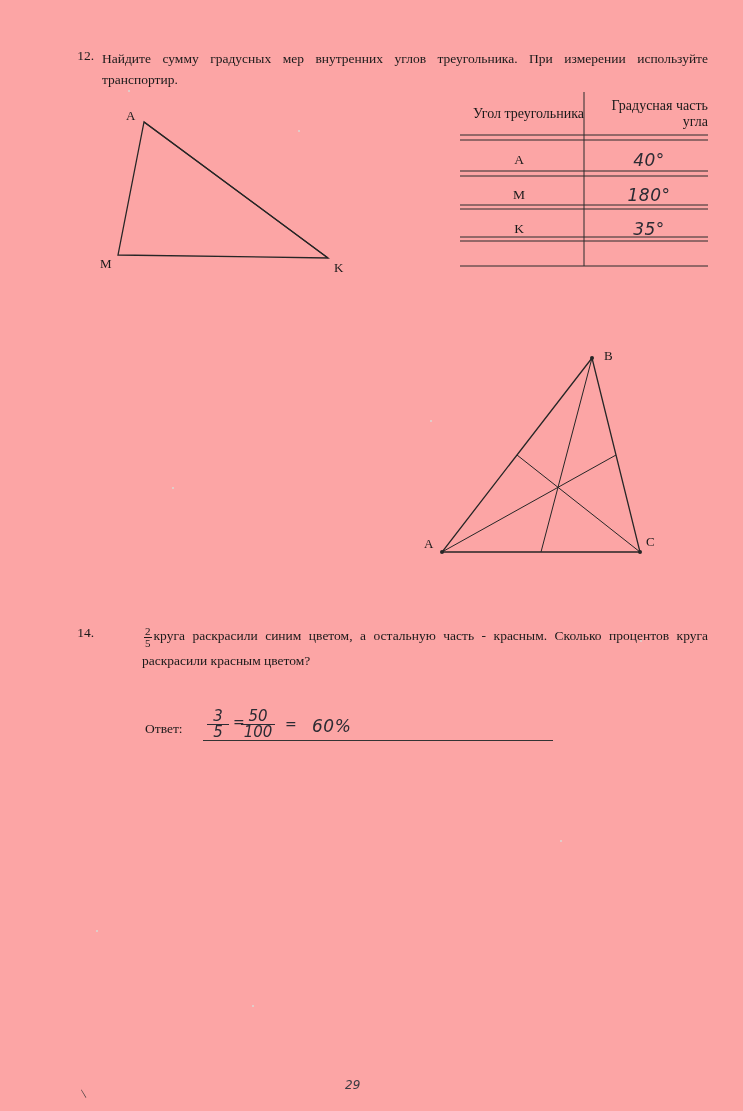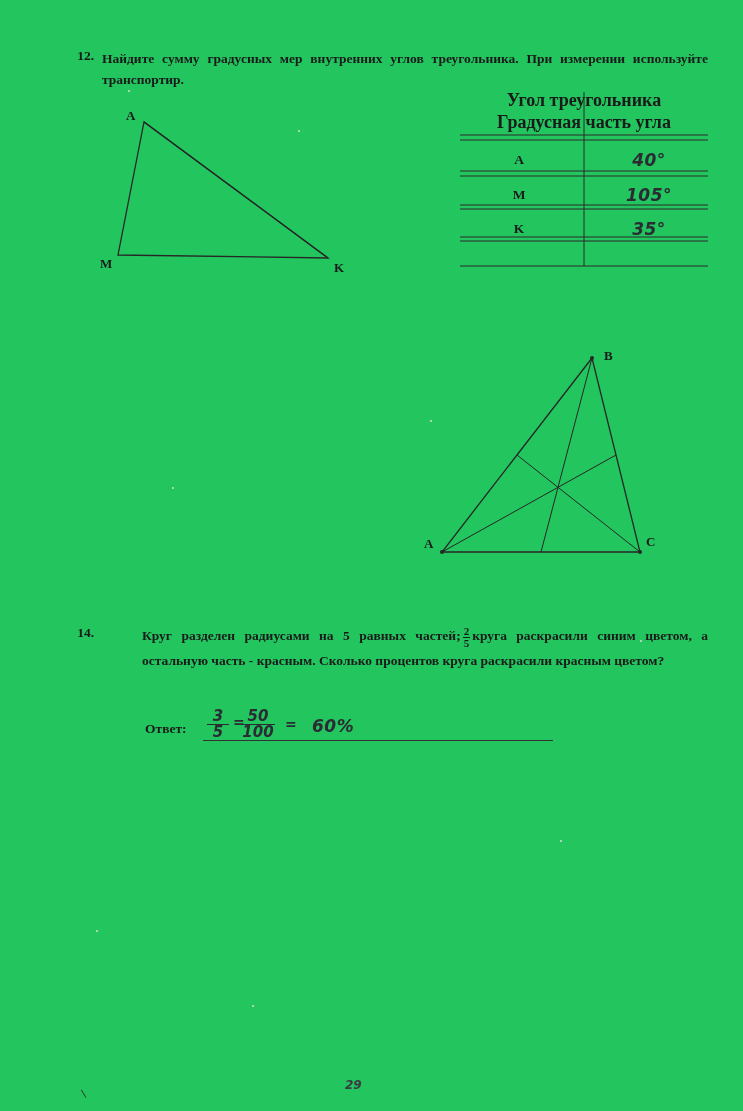--- a/index.html
+++ b/index.html
@@ -11,22 +11,21 @@
     width: 743px;
     height: 1111px;
     position: relative;
     font-family: "Liberation Serif", serif;
     color: #1a1a1a;
     overflow: hidden;
   }
   .page {
     position: absolute;
     inset: 0;
-    background: #22c55e;
-    font-weight: bold;
+    background: #fca5a5;
   }
   
   .speckle {
     position: absolute;
     width: 2px; height: 2px;
     background: #d8d8d4;
     border-radius: 50%;
   }
 
   .task {
@@ -65,23 +64,22 @@
     position: absolute;
     left: 460px;
     top: 92px;
     width: 248px;
     height: 175px;
   }
   .tbl-head {
     display: flex;
     height: 44px;
     align-items: center;
-    font-size: 18px;
+    font-size: 14px;
     text-align: right;
-    flex-direction: column;
   }
   .tbl-head .c1, .tbl-head .c2 {
     flex: 1;
     line-height: 16px;
   }
   .tbl-row {
     display: flex;
     height: 33px;
     align-items: center;
     font-size: 13.5px;
@@ -248,21 +246,21 @@
       <div class="c1">Угол треугольника</div>
       <div class="c2">Градусная часть угла</div>
     </div>
 
     <div class="tbl-row" style="margin-top:7px;">
       <div class="c1">A</div>
       <div class="c2 hand">40°</div>
     </div>
     <div class="tbl-row" style="margin-top:2px;">
       <div class="c1">M</div>
-      <div class="c2 hand">105°</div>
+      <div class="c2 hand">180°</div>
     </div>
     <div class="tbl-row" style="margin-top:1px;">
       <div class="c1">K</div>
       <div class="c2 hand">35°</div>
     </div>
   </div>
 
 
   <svg id="fig13" viewBox="0 0 260 240">
 
@@ -277,21 +275,21 @@
     <circle cx="172" cy="18" r="2" fill="#262626"></circle>
     <circle cx="22" cy="212" r="2" fill="#262626"></circle>
     <circle cx="220" cy="212" r="2" fill="#262626"></circle>
     <text class="lbl" x="184" y="20">B</text>
     <text class="lbl" x="4" y="208">A</text>
     <text class="lbl" x="226" y="206">C</text>
   </svg>
 
   <div class="task" id="task14">
     <div class="task-num">14.</div>
-    <div class="task-body"><span>Круг разделен радиусами на 5 равных частей;</span><span class="frac"><span class="num">2</span><span class="den">5</span></span><span>круга раскрасили синим цветом, а остальную часть - красным. Сколько процентов круга раскрасили красным цветом?</span></div>
+    <div class="task-body"><span class="frac"><span class="num">2</span><span class="den">5</span></span><span>круга раскрасили синим цветом, а остальную часть - красным. Сколько процентов круга раскрасили красным цветом?</span></div>
   </div>
 
   <div id="answer14">
     <div class="label">Ответ:</div>
     <div class="ansline"></div>
 
     <div class="hfrac" style="left:62px;top:-2px;width:22px;">
       <span class="n">3</span>
       <span class="bar"></span>
       <span class="d">5</span>

